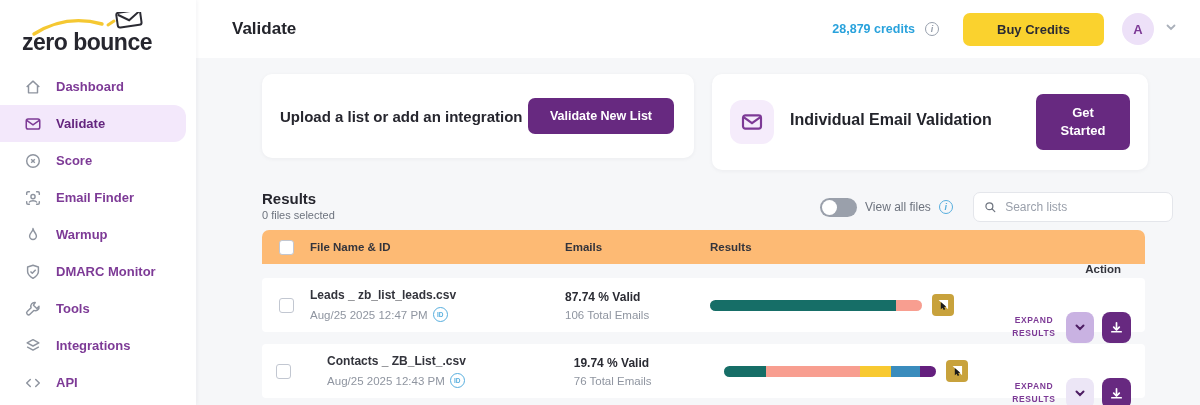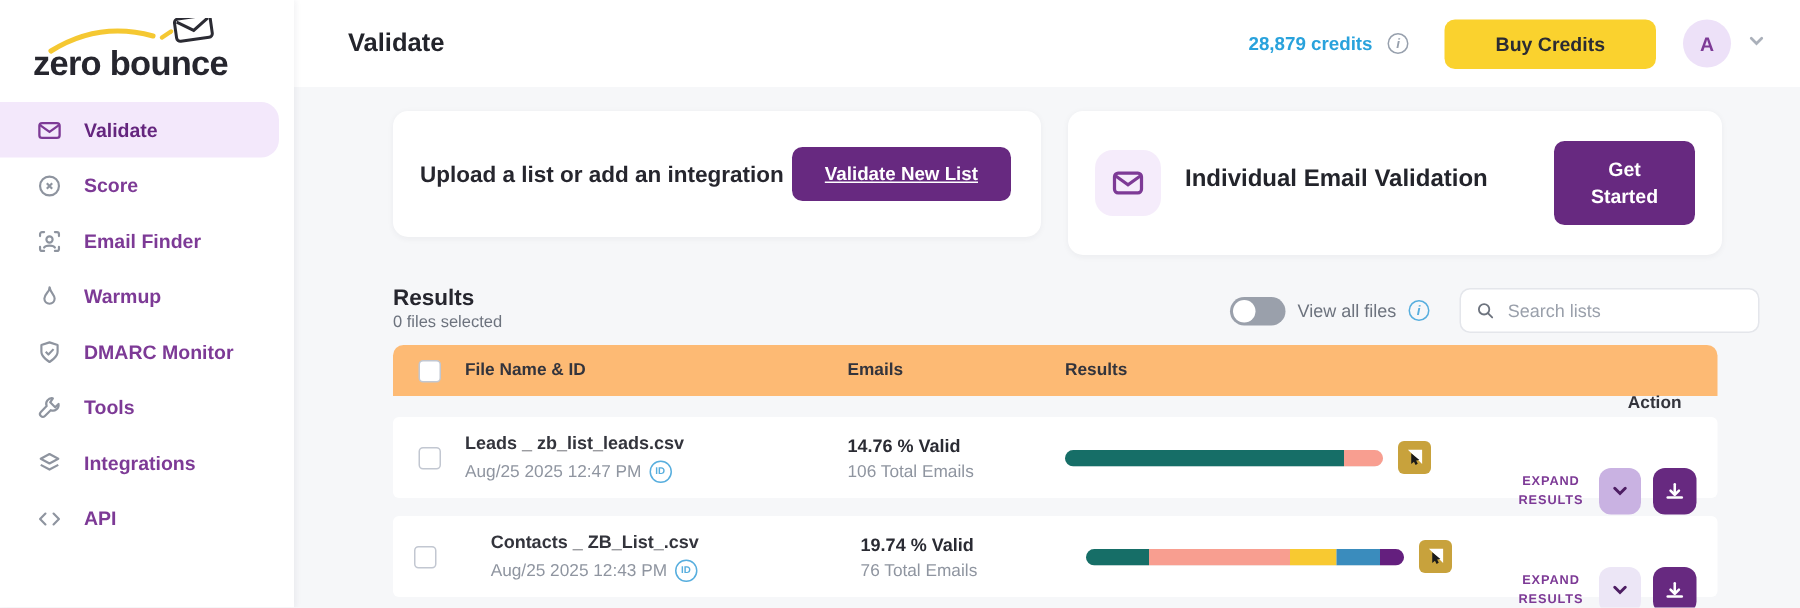--- a/index.html
+++ b/index.html
@@ -34,21 +34,21 @@
   .avatar { width:32px; height:32px; border-radius:50%; background:#ede1f8; color:#7d3a96; font-weight:800;
             font-size:13px; display:flex; align-items:center; justify-content:center; margin-left:8px; cursor:pointer;}
   .chev-small { color:#aab0ba; }
 
   
   .card { position:absolute; background:#fff; border-radius:10px; box-shadow:0 1px 4px rgba(40,40,60,.05); }
   .card-upload { left:262px; top:74px; width:432px; height:84px; display:flex; align-items:center; padding:0 20px 0 18px; }
   .card-upload .c-title { font-size:15px; font-weight:800; color:#26262e; }
   .btn-purple { background:#672980; color:#fff; border:none; border-radius:7px; font-family:inherit;
                 font-weight:800; cursor:pointer; }
-  .validate-new { margin-left:auto; font-size:12.5px; padding:11px 22px;text-decoration:underline; }
+  .validate-new { margin-left:auto; font-size:12.5px; padding:11px 22px; }
   .card-indiv { left:712px; top:74px; width:436px; height:96px; display:flex; align-items:center; padding:0 18px; }
   .indiv-icon { width:44px; height:44px; border-radius:12px; background:#f5ecfb; display:flex; align-items:center;
                 justify-content:center; color:#7d3a96; flex:0 0 44px; }
   .indiv-texts { margin-left:16px; width:230px; }
   .indiv-title { font-size:16px; font-weight:800; color:#23242b; margin-bottom:5px; }
   .indiv-sub { font-size:12px; color:#8f95a0; line-height:1.45; }
   .get-started { margin-left:auto; font-size:13px; padding:10px 18px; width:94px; line-height:1.4; }
 
   
   .results-head { position:absolute; left:262px; top:190px; }
@@ -107,20 +107,29 @@
       <path d="M80 13 l6 -4" fill="none" stroke="#f5c832" stroke-width="3" stroke-linecap="round"></path>
       <g transform="translate(88,1) rotate(-8)">
         <rect x="0" y="0" width="24" height="15" rx="2.5" fill="#fff" stroke="#2b2b33" stroke-width="2"></rect>
         <path d="M1.5 2 L12 9 L22.5 2" fill="none" stroke="#2b2b33" stroke-width="2"></path>
       </g>
     </svg>
     <div class="logo-text"><span>zero</span>&nbsp;<span>bounce</span></div>
   </div>
 
   <nav class="nav">
+    <div class="nav-item">
+      <span class="nicon">
+        <svg width="18" height="18" viewBox="0 0 20 20" fill="none" stroke="currentColor" stroke-width="1.6" stroke-linejoin="round">
+            <path d="M3 10 L10 3.5 L17 10"></path>
+            <path d="M5 8.5 V16.5 H15 V8.5"></path>
+          </svg>
+      </span>
+      <span class="nlabel">Dashboard</span>
+    </div>
     <div class="nav-item active">
       <span class="nicon">
         <svg width="18" height="18" viewBox="0 0 20 20" fill="none" stroke="currentColor" stroke-width="1.7">
             <rect x="2.5" y="4.5" width="15" height="11" rx="2"></rect>
             <path d="M3 6 L10 11 L17 6"></path>
           </svg>
       </span>
       <span class="nlabel">Validate</span>
     </div>
     <div class="nav-item">
@@ -259,21 +268,21 @@
       <div class="checkbox"></div>
     </div>
   <div class="col-file">
     <div class="file-name">Leads _ zb_list_leads.csv</div>
     <div class="file-date">
       <span>Aug/25 2025 12:47 PM</span>
       <span class="id-badge">ID</span>
     </div>
   </div>
   <div class="col-emails">
-    <div class="valid-pct">14.76 % Valid</div>
+    <div class="valid-pct">87.74 % Valid</div>
     <div class="total-emails">106 Total Emails</div>
   </div>
   <div class="col-results">
     <div class="bar-wrap">
       <div class="bar">
           <div style="width: 87.74%; background: rgb(22, 110, 103);"></div>
           <div style="width: 12.26%; background: rgb(248, 158, 144);"></div>
         </div>
       <div class="gold-icon">
         <svg width="16" height="16" viewBox="0 0 22 22">

